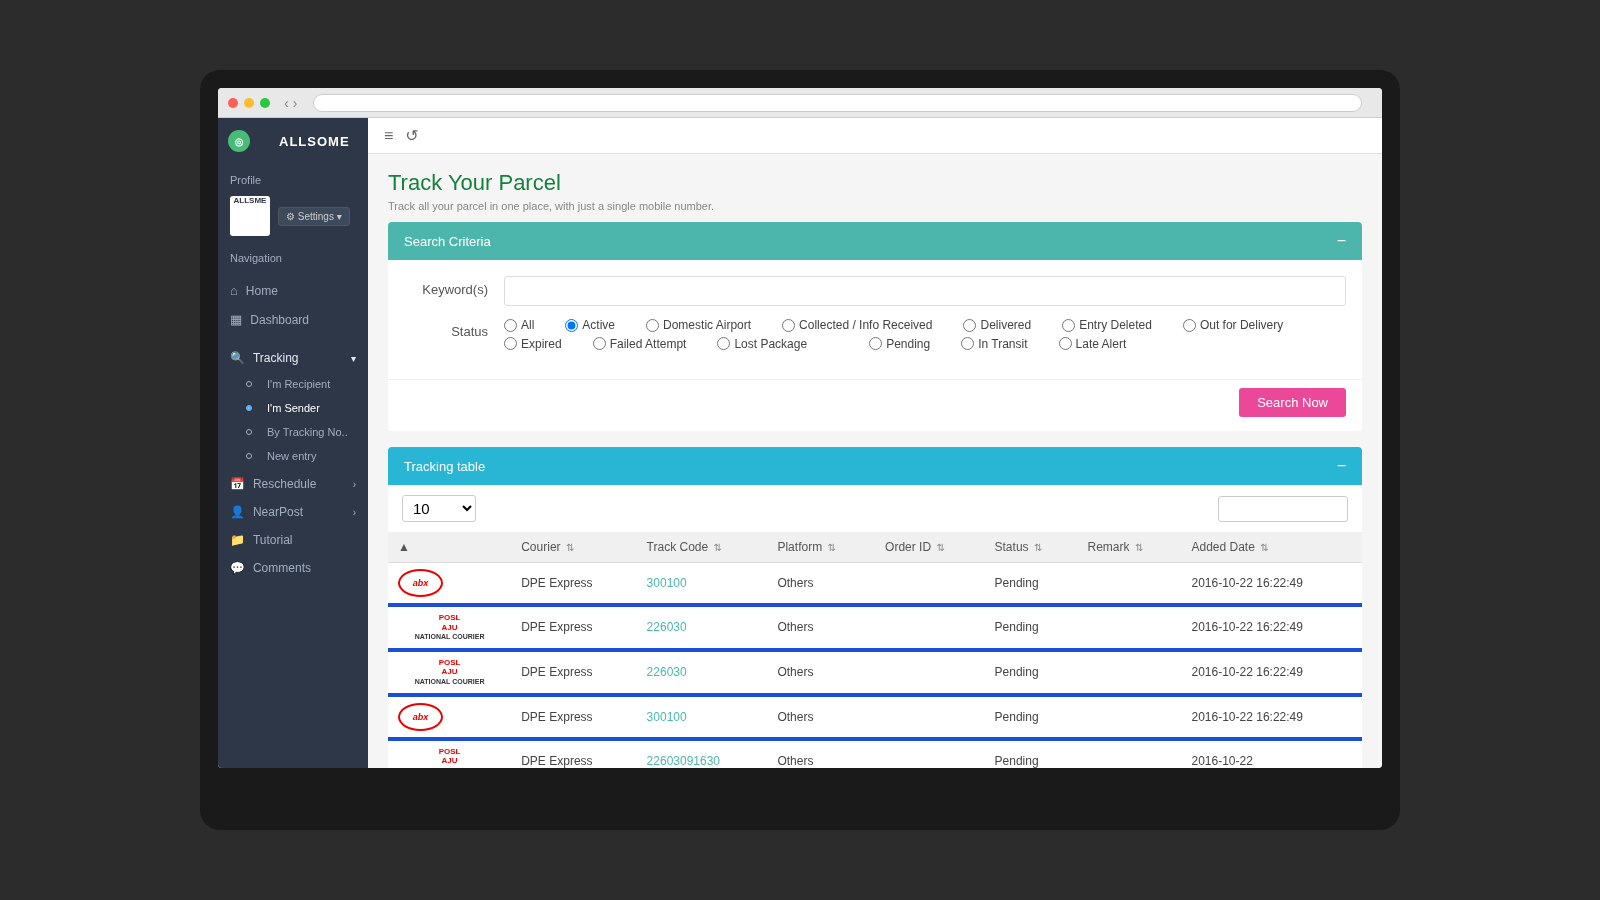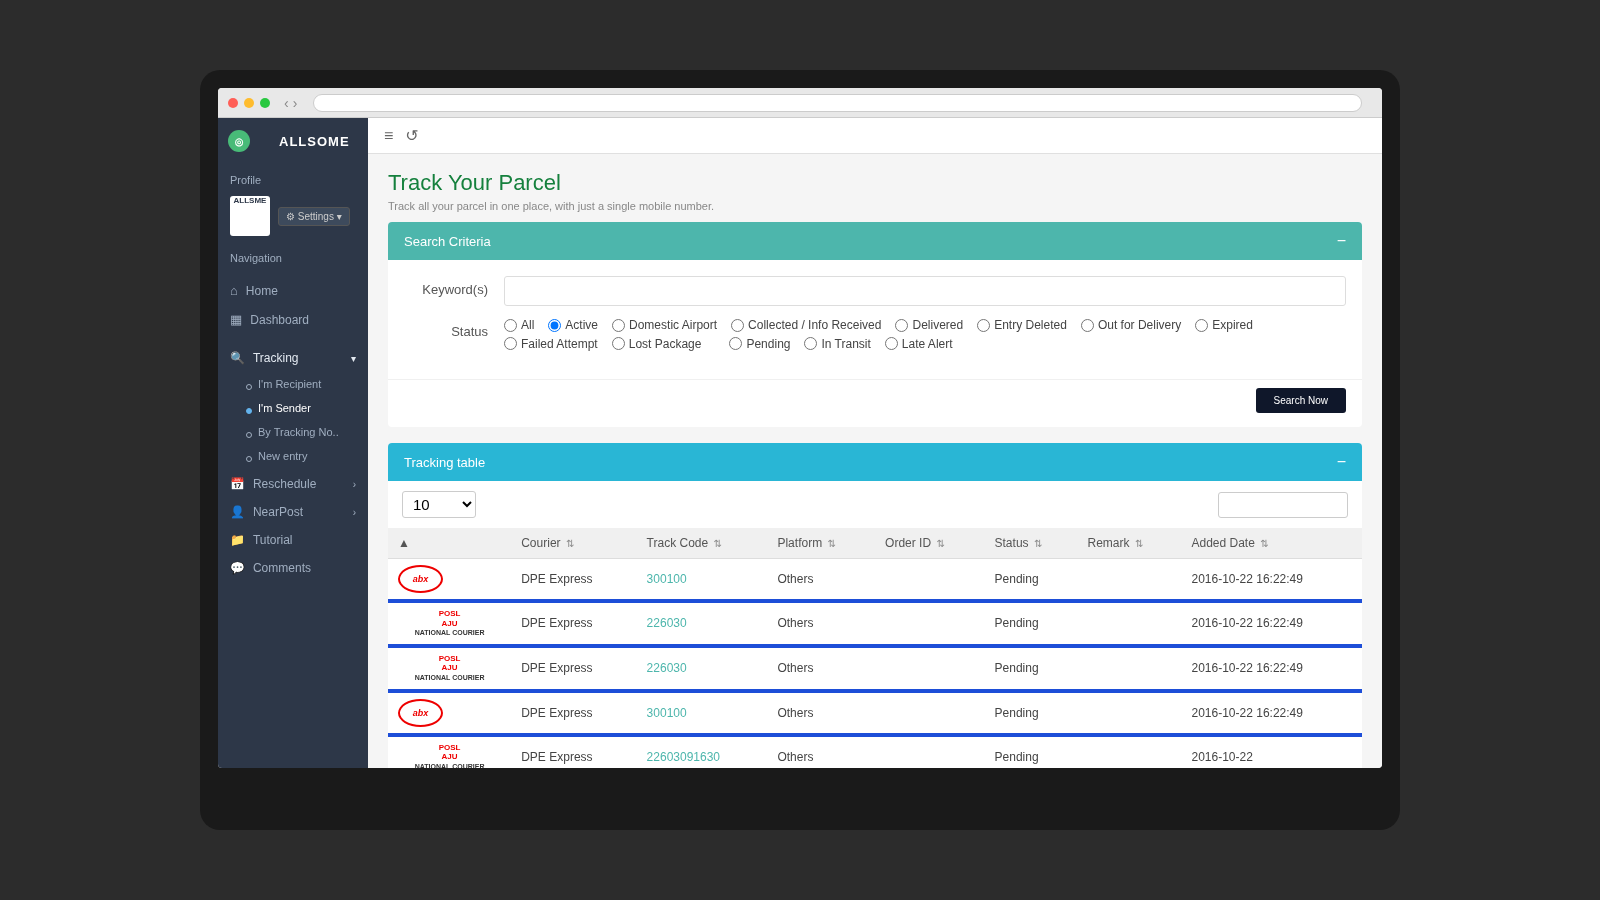--- a/index.html
+++ b/index.html
@@ -161,22 +161,22 @@
       font-weight: 500;
     }
     .sidebar-tracking-header .chevron { margin-left: auto; font-size: 10px; }
     .sidebar-sub-items { padding-left: 0; }
     .sidebar-sub-item {
       padding: 6px 12px 6px 28px;
       font-size: 11px;
       color: #a0aec0;
       cursor: pointer;
       display: flex;
-      align-items: flex-end;
-      gap: 6px;
+      align-items: center;
+      gap: 15px;
     }
     .sidebar-sub-item.active { color: white; }
     .dot-indicator {
       width: 6px;
       height: 6px;
       border-radius: 50%;
       border: 1px solid #a0aec0;
     }
     .dot-indicator.filled { background: #63b3ed; border-color: #63b3ed; }
     .sidebar-other-item {
@@ -262,45 +262,45 @@
       height: 30px;
       border: 1px solid #ddd;
       border-radius: 3px;
       padding: 0 8px;
       font-size: 13px;
       outline: none;
     }
     .status-options {
       display: flex;
       flex-wrap: wrap;
-      gap: 4px 14px;
+      gap: 4px 31px;
       align-items: center;
     }
     .status-option {
       display: flex;
       align-items: center;
       gap: 4px;
       font-size: 12px;
       color: #444;
       cursor: pointer;
     }
     .status-option input[type="radio"] { margin: 0; }
     .search-btn-row {
       display: flex;
       justify-content: flex-end;
       padding: 8px 16px 14px;
       border-top: 1px solid #f0f0f0;
     }
     .search-now-btn {
-      background: #0f172a;
+      background: #ec4899;
       color: white;
       border: none;
       padding: 7px 18px;
       border-radius: 3px;
-      font-size: 10px;
+      font-size: 13px;
       cursor: pointer;
     }
     
     .tracking-table-box {
       background: white;
       border-radius: 4px;
       overflow: hidden;
     }
     .table-controls {
       padding: 10px 14px;

